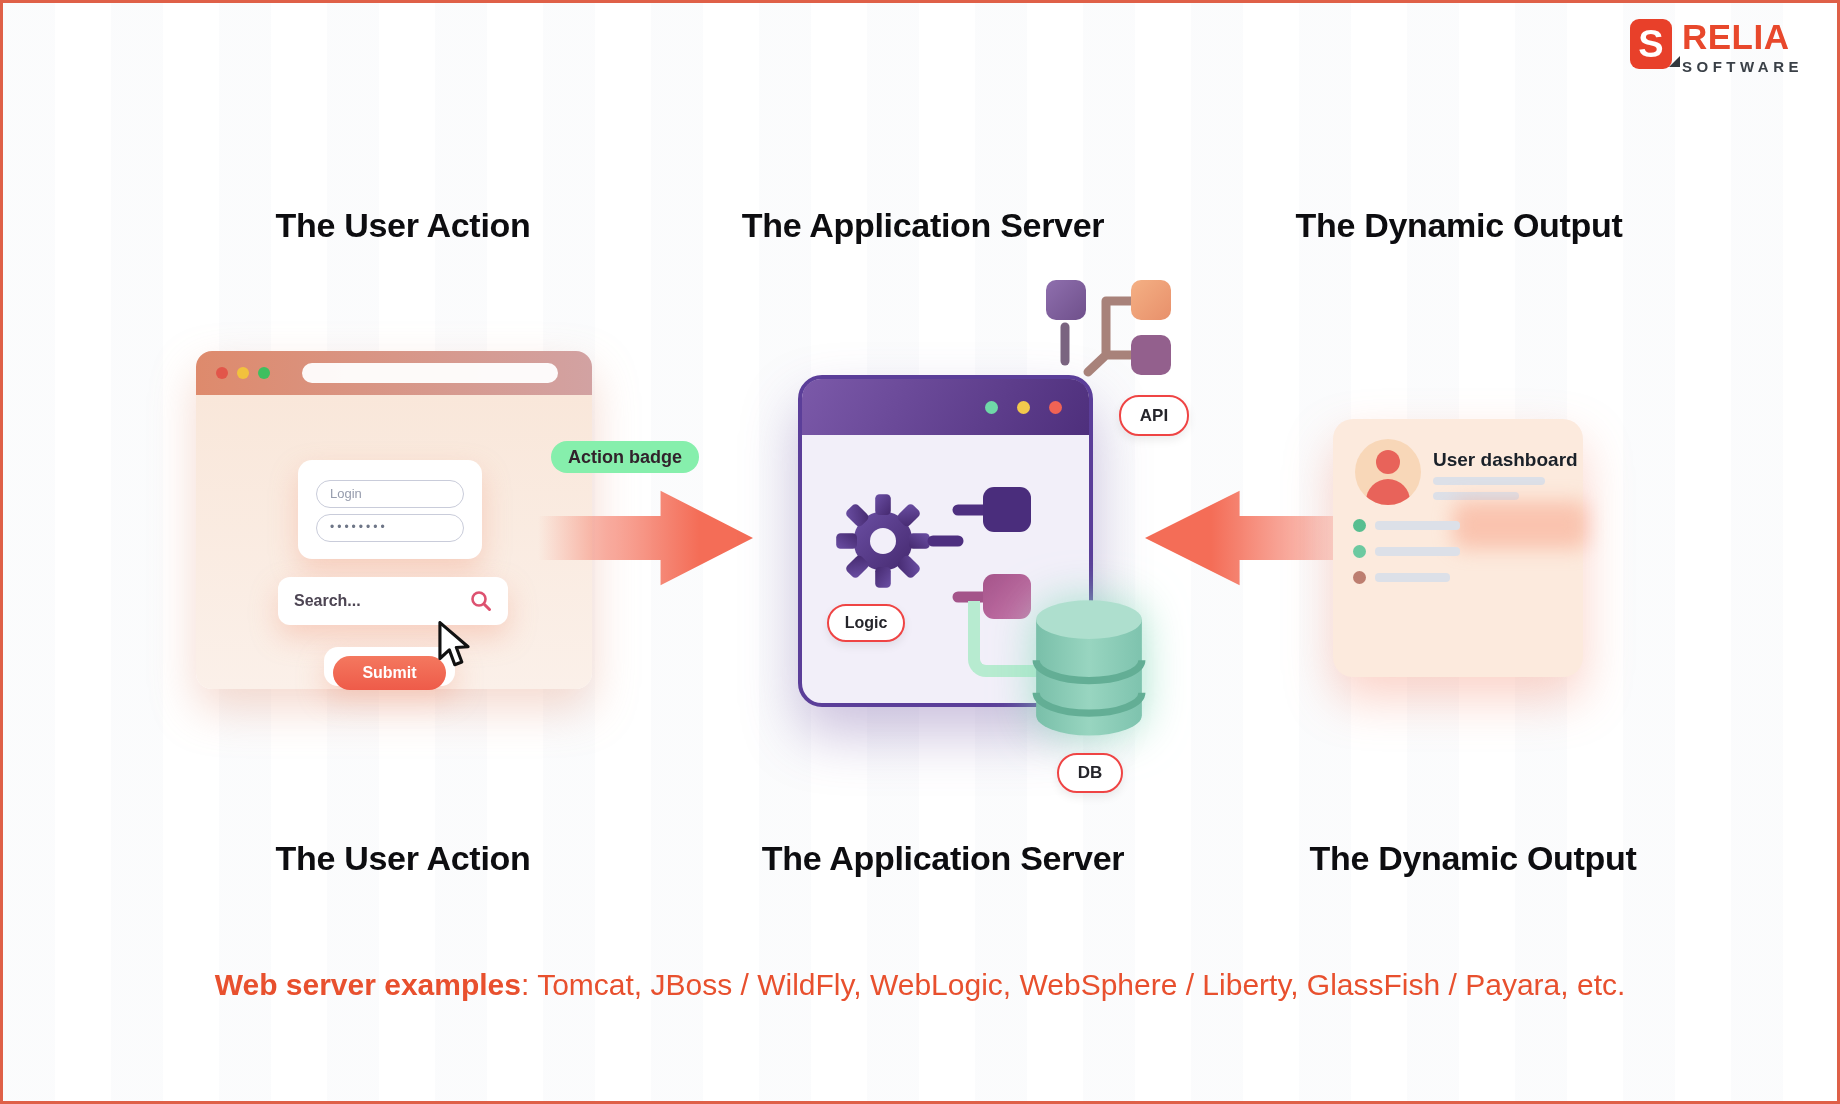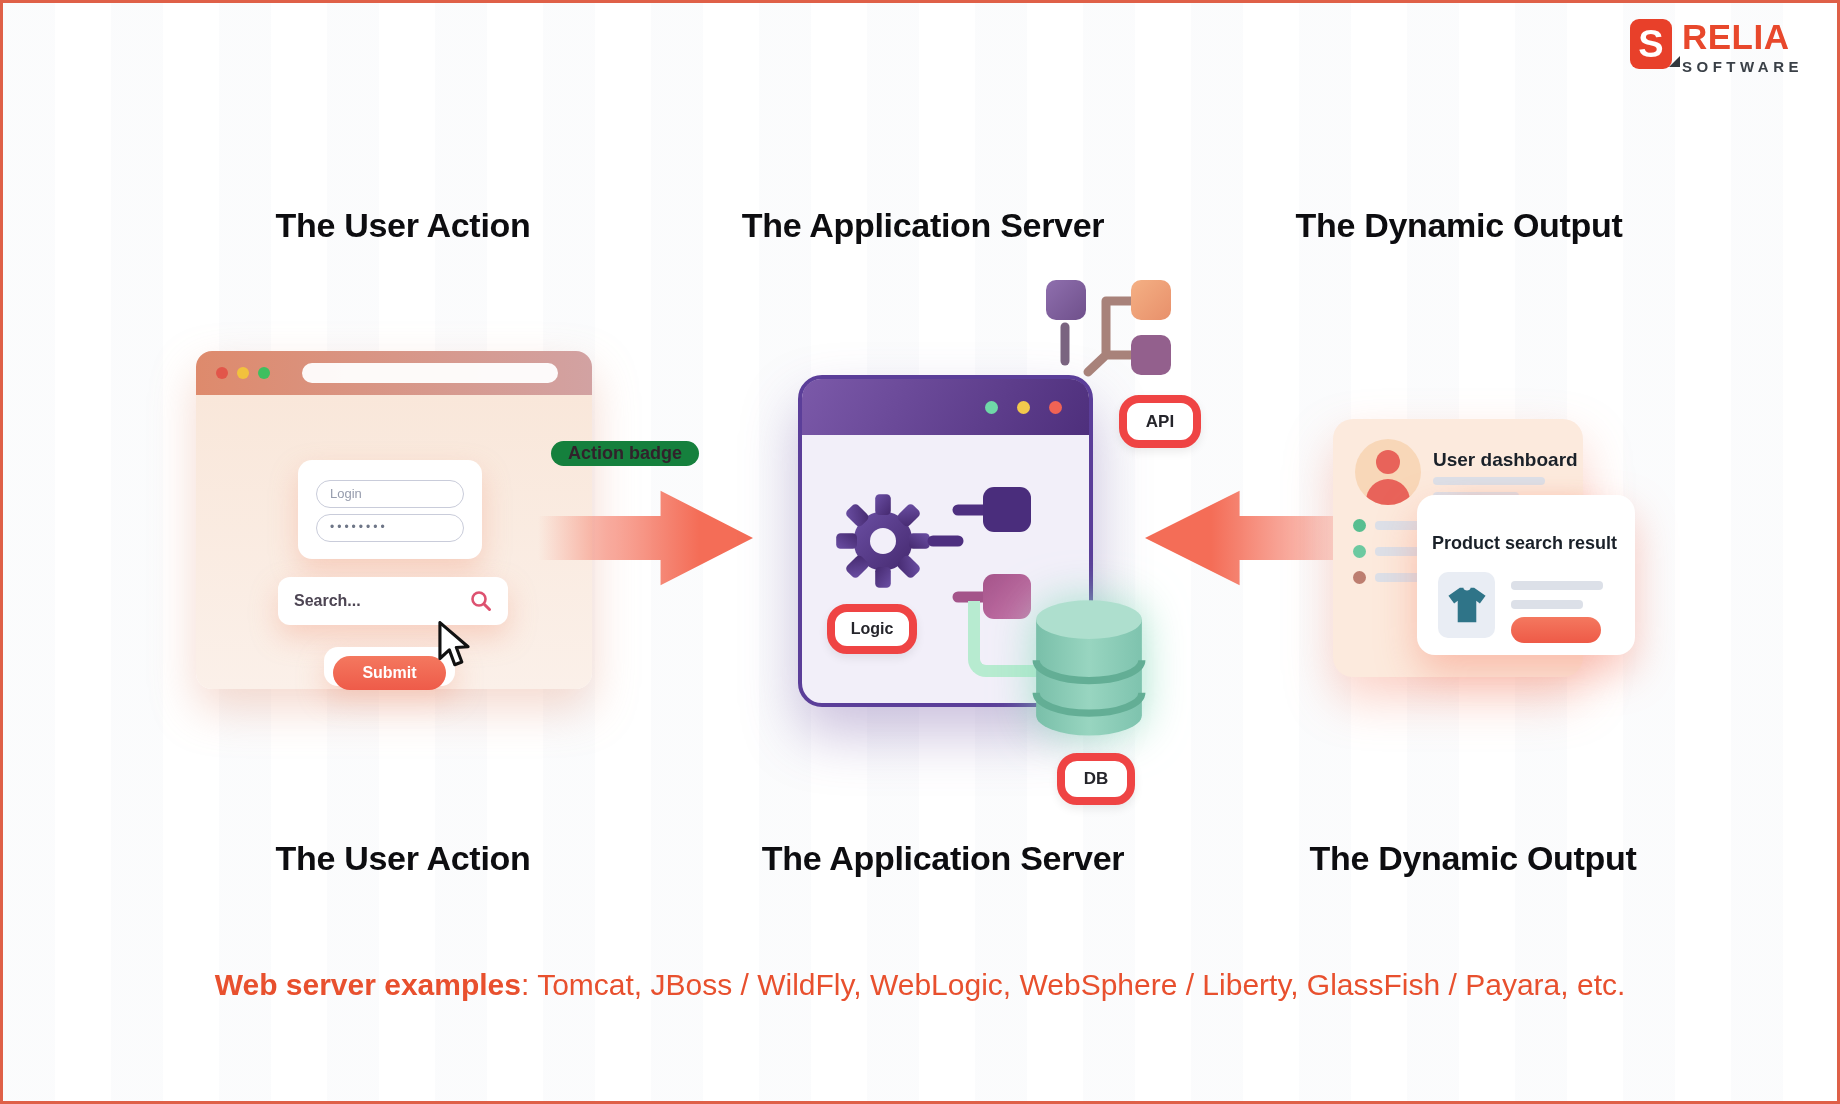--- a/index.html
+++ b/index.html
@@ -54,36 +54,36 @@
     display:flex;align-items:center;justify-content:center;}
   .cursor{position:absolute;left:432px;top:618px;width:38px;height:50px;z-index:5;}
 
   
   .arrow-right{position:absolute;left:535px;top:480px;width:215px;height:110px;
     clip-path:polygon(0% 30%,57% 30%,57% 7%,100% 50%,57% 93%,57% 70%,0% 70%);
     background:linear-gradient(90deg,rgba(244,109,87,0) 0%,rgba(244,109,87,.55) 32%,#F46D57 75%);}
   .arrow-left{position:absolute;left:1142px;top:480px;width:220px;height:110px;
     clip-path:polygon(100% 30%,43% 30%,43% 7%,0% 50%,43% 93%,43% 70%,100% 70%);
     background:linear-gradient(270deg,rgba(244,109,87,0) 0%,rgba(244,109,87,.5) 28%,#F46D57 70%);}
-  .action-badge{position:absolute;left:548px;top:438px;width:148px;height:25px;border-radius:19px;
-    background:#15803d;color:#31222B;font-weight:800;font-size:18px;
+  .action-badge{position:absolute;left:548px;top:438px;width:148px;height:32px;border-radius:19px;
+    background:#86efac;color:#31222B;font-weight:800;font-size:18px;
     display:flex;align-items:center;justify-content:center;}
 
   
   .app-window{position:absolute;left:795px;top:372px;width:295px;height:332px;border-radius:24px;
     border:4px solid #5B3E99;background:#F2EFF9;box-sizing:border-box;
     box-shadow:0 28px 55px rgba(110,80,160,.35);}
   .app-bar{height:56px;border-radius:19px 19px 0 0;background:linear-gradient(120deg,#7B59A9,#4E2F7C);
     position:relative;}
   .app-bar .d1{left:183px;top:22px;width:13px;height:13px;background:#6FD8A8;}
   .app-bar .d2{left:215px;top:22px;width:13px;height:13px;background:#F2C94C;}
   .app-bar .d3{left:247px;top:22px;width:13px;height:13px;background:#F06355;}
   .gear-svg{position:absolute;left:828px;top:486px;width:104px;height:104px;}
   .flow-svg{position:absolute;left:920px;top:478px;width:115px;height:145px;}
-  .pill-badge{position:absolute;background:#fff;border:8px solid #ef4444;border-radius:20px;
+  .pill-badge{position:absolute;background:#fff;border:2px solid #ef4444;border-radius:20px;
     display:flex;align-items:center;justify-content:center;font-weight:800;color:#25252B;
     box-shadow:0 4px 10px rgba(0,0,0,.08);}
   .logic-pill{left:824px;top:601px;width:74px;height:34px;font-size:16px;}
   .api-pill{left:1116px;top:392px;width:66px;height:37px;font-size:17px;}
   .db-pill{left:1054px;top:750px;width:62px;height:36px;font-size:17px;}
   .green-l{position:absolute;left:965px;top:598px;width:62px;height:64px;
     border-left:12px solid #B7EBD0;border-bottom:12px solid #B7EBD0;border-bottom-left-radius:18px;}
   .db-svg{position:absolute;left:1026px;top:592px;width:120px;height:155px;
     filter:drop-shadow(0 0 22px rgba(140,220,190,.75));}
   .api-svg{position:absolute;left:1035px;top:268px;width:150px;height:115px;}
@@ -261,31 +261,20 @@
     <div class="gline" style="left:100px;top:73px;width:86px;height:8px;"></div>
     <div class="glow-rect"></div>
     <div class="bullet" style="left:20px;top:100px;background:#58BE90;"></div>
     <div class="gline" style="left:42px;top:102px;width:85px;height:9px;"></div>
     <div class="bullet" style="left:20px;top:126px;background:#6CC9A0;"></div>
     <div class="gline" style="left:42px;top:128px;width:85px;height:9px;"></div>
     <div class="bullet" style="left:20px;top:152px;background:#BD7E70;"></div>
     <div class="gline" style="left:42px;top:154px;width:75px;height:9px;"></div>
   </div>
 
-  <div class="product-card">
-    <div class="product-title">Product search result</div>
-    <div class="tshirt-box">
-      <svg width="40" height="38" viewBox="0 0 56 52">
-        <path d="M18 2 L23 2 C23 7 33 7 33 2 L38 2 L54 13 L46 24 L41 20 L41 50 L15 50 L15 20 L10 24 L2 13 Z" fill="#2F7488"></path>
-      </svg>
-    </div>
-    <div class="gline" style="left:94px;top:86px;width:92px;height:9px;"></div>
-    <div class="gline" style="left:94px;top:105px;width:72px;height:9px;"></div>
-    <div class="buy-pill"></div>
-  </div>
 
   <div class="col-title" style="left:400px;top:836px;">The User Action</div>
   <div class="col-title" style="left:940px;top:836px;">The Application Server</div>
   <div class="col-title" style="left:1470px;top:836px;">The Dynamic Output</div>
 
   <div class="footer">
     <span class="b">Web server examples</span><span class="r">: Tomcat, JBoss / WildFly, WebLogic, WebSphere / Liberty, GlassFish / Payara, etc.</span>
   </div>
 
 </div>

